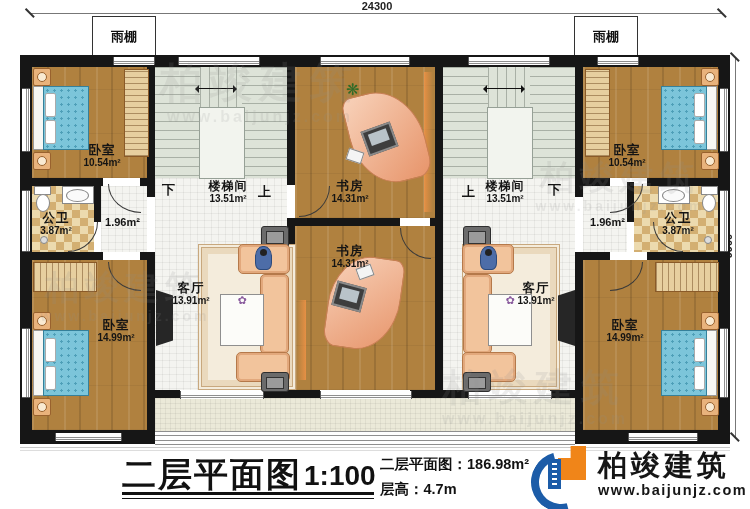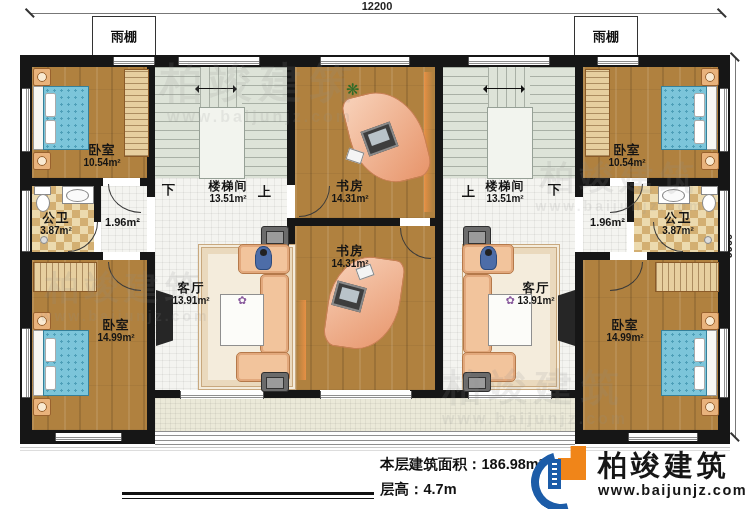--- a/index.html
+++ b/index.html
@@ -81,21 +81,21 @@
   .lg-blue i{display:block;width:5px;height:22px;margin:4px auto;background:repeating-linear-gradient(180deg,#fff 0 2px,transparent 2px 5px);}
 </style>
 </head>
 <body>
 
 <div id="stage">
 
   <div class="dimline" style="left:30px;top:13px;width:692px;height:1px;"></div>
   <div class="tick" style="left:24px;top:12px;"></div>
   <div class="tick" style="left:716px;top:12px;"></div>
-  <div class="dimtext" style="left:355px;top:0px;width:44px;text-align:center;">12200</div>
+  <div class="dimtext" style="left:355px;top:0px;width:44px;text-align:center;">24300</div>
   <div class="dimline" style="left:735px;top:57px;width:1px;height:380px;"></div>
   <div class="tick" style="left:729px;top:56px;"></div>
   <div class="tick" style="left:729px;top:436px;"></div>
   <div class="dimtext" style="left:706px;top:240px;width:44px;text-align:center;transform:rotate(-90deg);">9900</div>
 
   <div class="canopy" style="left:92px;top:16px;width:62px;height:40px;">雨棚</div>
   <div class="canopy" style="left:574px;top:16px;width:62px;height:40px;">雨棚</div>
 
   <div class="sheetline" style="top:447px;"></div>
   <div class="sheetline" style="top:450px;background:#ddd;"></div>
@@ -375,24 +375,26 @@
   </div>
   <div class="wm" style="left:10px;top:270px;width:230px;">
     <div class="wm-name" style="font-size:34px;letter-spacing:6px;">柏竣建筑</div>
     <div class="wm-url" style="font-size:14px;">www.baijunjz.com</div>
   </div>
   <div class="wm" style="left:395px;top:368px;width:280px;">
     <div class="wm-name" style="font-size:38px;">柏竣建筑</div>
     <div class="wm-url">www.baijunjz.com</div>
   </div>
 
+  <div class="tb-title">二层平面图</div>
+  <div class="tb-scale">1:100</div>
   <div class="tb-rule1"></div>
   <div class="tb-rule2"></div>
   <div class="tb-line" style="top:455px;">
-    <span>本层建筑面积：</span><span>186.98m²</span>
+    <span>二层平面图：</span><span>186.98m²</span>
   </div>
   <div class="tb-line" style="top:480px;">
     <span>层高：</span><span>4.7m</span>
   </div>
 
   <div class="logoimg">
     <div class="lg-swoosh"></div>
     <div class="lg-orange"></div>
     <div class="lg-blue">
         <i></i>

